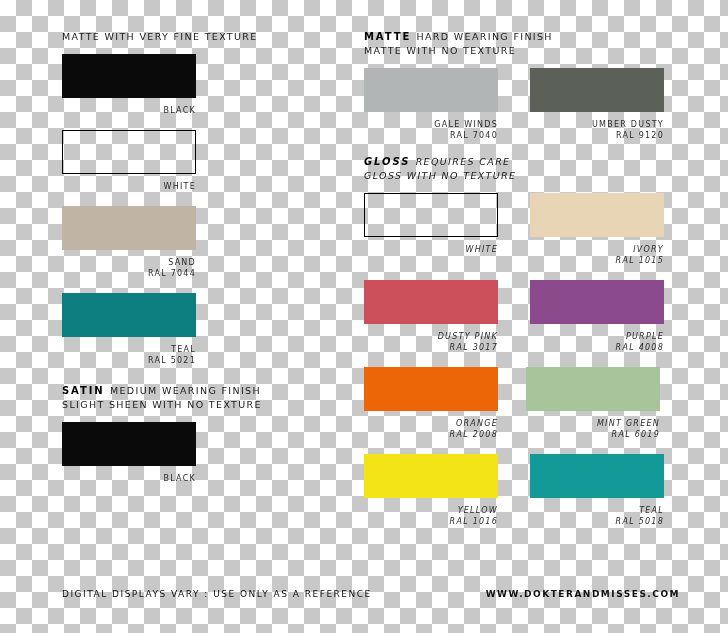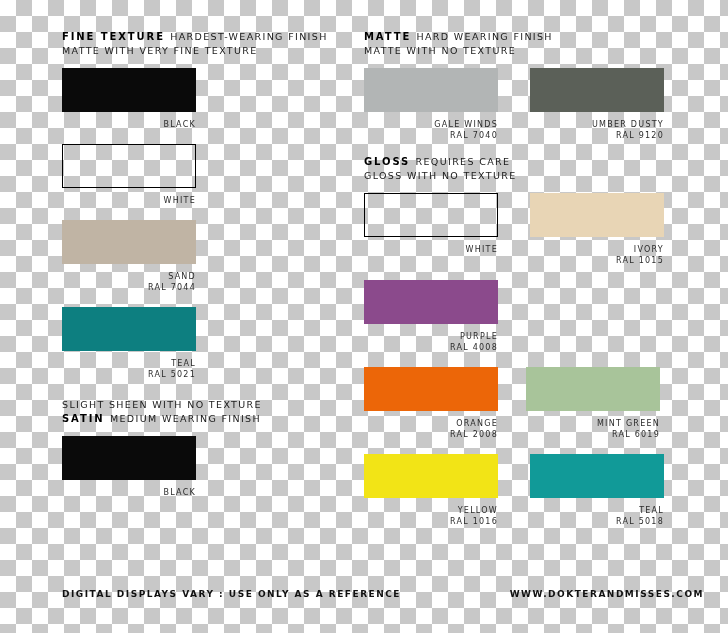--- a/index.html
+++ b/index.html
@@ -96,35 +96,34 @@
     white-space: nowrap;
   }
 
   
   .footer-left, .footer-right {
     position: absolute;
     bottom: 0;
     font-size: 9px;
     letter-spacing: 1.5px;
     color: #111;
-    font-weight: bold;
+    font-weight: normal;
     white-space: nowrap;
   }
   .footer-left  { left: 62px;  bottom: 34px; }
-  .footer-right { right: 24px; bottom: 34px; font-weight: bold; }
+  .footer-right { right: 48px; bottom: 34px; font-weight: bold; }
 </style>
 </head>
 <body>
 
 <div id="sheet">
 
   <div class="col col-left" id="col-left">
       <div class="section" style="margin-bottom: 18px;">
         <div class="sec-head">
-          <span class="sec-line"><span class="sec-name">FINE TEXTURE </span><span>HARDEST-WEARING FINISH</span></span>
           <span class="sec-line">MATTE WITH VERY FINE TEXTURE</span>
         </div>
         <div class="swatch-row" style="margin-bottom: 14px;">
           <div class="swatch">
             <div class="chip fill" style="background: rgb(10, 10, 10);"></div>
             <div class="chip-labels">
               <span class="chip-label">BLACK</span>
             </div>
           </div>
         </div>
@@ -150,22 +149,22 @@
             <div class="chip fill" style="background: rgb(13, 127, 128);"></div>
             <div class="chip-labels">
               <span class="chip-label">TEAL</span>
               <span class="chip-label">RAL 5021</span>
             </div>
           </div>
         </div>
       </div>
       <div class="section" style="margin-bottom: 18px;">
         <div class="sec-head">
+          <span class="sec-line"><span class="sec-name">SATIN </span><span>MEDIUM WEARING FINISH</span></span>
           <span class="sec-line">SLIGHT SHEEN WITH NO TEXTURE</span>
-          <span class="sec-line"><span class="sec-name">SATIN </span><span>MEDIUM WEARING FINISH</span></span>
         </div>
         <div class="swatch-row" style="margin-bottom: 14px;">
           <div class="swatch">
             <div class="chip fill" style="background: rgb(10, 10, 10);"></div>
             <div class="chip-labels">
               <span class="chip-label">BLACK</span>
             </div>
           </div>
         </div>
       </div>
@@ -186,21 +185,21 @@
           </div>
           <div class="swatch">
             <div class="chip fill" style="background: rgb(91, 96, 88);"></div>
             <div class="chip-labels">
               <span class="chip-label">UMBER DUSTY</span>
               <span class="chip-label">RAL 9120</span>
             </div>
           </div>
         </div>
       </div>
-      <div class="section" style="margin-bottom: 28px;">
+      <div class="section" style="margin-bottom: 28px; font-style: italic;">
         <div class="sec-head">
           <span class="sec-line"><span class="sec-name">GLOSS </span><span>REQUIRES CARE</span></span>
           <span class="sec-line">GLOSS WITH NO TEXTURE</span>
         </div>
         <div class="swatch-row" style="margin-bottom: 14px;">
           <div class="swatch">
             <div class="chip outlined"></div>
             <div class="chip-labels">
               <span class="chip-label">WHITE</span>
             </div>
@@ -208,20 +207,27 @@
           <div class="swatch">
             <div class="chip fill" style="background: rgb(232, 213, 181);"></div>
             <div class="chip-labels">
               <span class="chip-label">IVORY</span>
               <span class="chip-label">RAL 1015</span>
             </div>
           </div>
         </div>
         <div class="swatch-row" style="margin-bottom: 14px;">
           <div class="swatch">
+            <div class="chip fill" style="background: rgb(204, 79, 92);"></div>
+            <div class="chip-labels">
+              <span class="chip-label">DUSTY PINK</span>
+              <span class="chip-label">RAL 3017</span>
+            </div>
+          </div>
+          <div class="swatch">
             <div class="chip fill" style="background: rgb(139, 74, 140);"></div>
             <div class="chip-labels">
               <span class="chip-label">PURPLE</span>
               <span class="chip-label">RAL 4008</span>
             </div>
           </div>
         </div>
         <div class="swatch-row" style="margin-bottom: 14px; gap: 28px;">
           <div class="swatch">
             <div class="chip fill" style="background: rgb(236, 102, 8);"></div>

